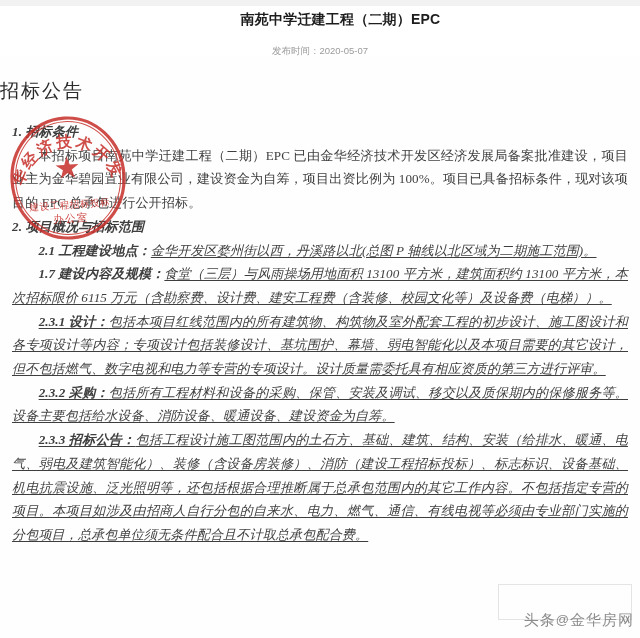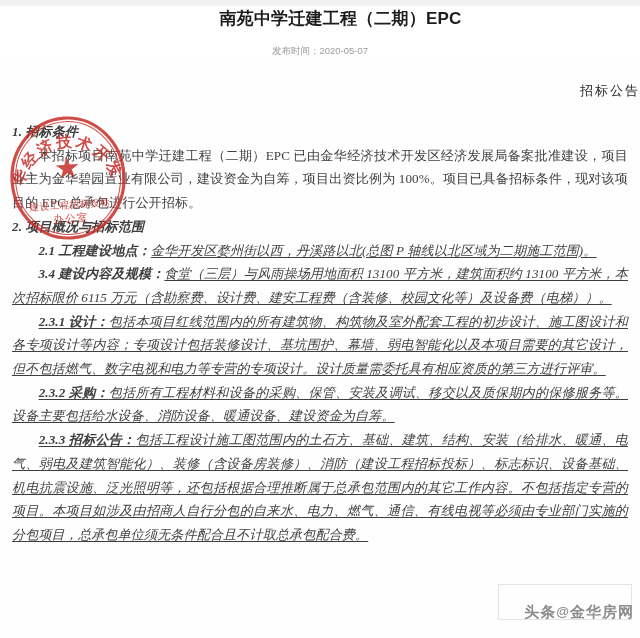--- a/index.html
+++ b/index.html
@@ -37,21 +37,21 @@
   .doc-header {
     position: absolute;
     top: 6px;
     left: 0;
     width: 640px;
     text-align: center;
   }
   .doc-title {
     font-family: "Liberation Sans", "DejaVu Sans", sans-serif;
     font-weight: bold;
-    font-size: 17px;
+    font-size: 14px;
     color: #1d1d1d;
     letter-spacing: 0.2px;
     line-height: 20px;
     margin: 0;
     padding-top: 3px;
     padding-left: 41px;
   }
   .doc-date {
     font-family: "Liberation Sans", "DejaVu Sans", sans-serif;
     font-size: 9.5px;
@@ -65,23 +65,23 @@
   .sheet {
     position: absolute;
     top: 56px;
     left: 0;
     width: 640px;
     height: 582px;
     background: #fefefe;
   }
 
   .notice-title {
-    text-align: right;
-    font-family: "Liberation Sans", "DejaVu Sans", sans-serif;
-    font-size: 13px;
+    text-align: left;
+    font-family: "Liberation Sans", "DejaVu Sans", sans-serif;
+    font-size: 19px;
     color: #2a2a2a;
     letter-spacing: 2px;
     padding-top: 20px;
     line-height: 30px;
   }
 
   .body-text {
     position: absolute;
     top: 64px;
     left: 12px;
@@ -124,24 +124,24 @@
     height: 132px;
     pointer-events: none;
     opacity: 0.86;
     transform: rotate(-4deg);
   }
 
   
   .watermark {
     position: absolute;
     right: 6px;
-    bottom: 16px;
+    bottom: 8px;
     font-family: "Liberation Sans", "DejaVu Sans", sans-serif;
     font-size: 15px;
-    font-weight: bold;
+    font-weight: normal;
     color: rgba(70, 70, 70, 0.62);
     letter-spacing: 1px;
     white-space: nowrap;
     pointer-events: none;
   }
   .watermark .wm-at {
     font-size: 13px;
     vertical-align: 1px;
   }
 
@@ -175,21 +175,21 @@
     <div class="body-text scan">
 
       <p class="noindent b">1. 招标条件</p>
 
       <p><span class="sec-1-text">本招标项目南苑中学迁建工程（二期）EPC 已由金华经济技术开发区经济发展局备案批准建设，项目业主为金华碧园置业有限公司，建设资金为自筹，项目出资比例为 100%。项目已具备招标条件，现对该项目的 EPC 总承包进行公开招标。</span></p>
 
       <p class="noindent b">2. 项目概况与招标范围</p>
 
       <p class="noindent"><span class="sec-21"><span>　　</span><span class="b">2.1 工程建设地点：</span><span class="u">金华开发区婺州街以西，丹溪路以北(总图 P 轴线以北区域为二期施工范围)。</span></span></p>
 
-      <p class="noindent"><span class="sec-22"><span>　　</span><span class="b">3.4 建设内容及规模：</span><span class="u">食堂（三层）与风雨操场用地面积 13100 平方米，建筑面积约 13100 平方米，本次招标限价 6115 万元（含勘察费、设计费、建安工程费（含装修、校园文化等）及设备费（电梯））。</span></span></p>
+      <p class="noindent"><span class="sec-22"><span>　　</span><span class="b">1.7 建设内容及规模：</span><span class="u">食堂（三层）与风雨操场用地面积 13100 平方米，建筑面积约 13100 平方米，本次招标限价 6115 万元（含勘察费、设计费、建安工程费（含装修、校园文化等）及设备费（电梯））。</span></span></p>
 
 
       <p class="noindent"><span class="sec-231"><span>　　</span><span class="b u">2.3.1 设计：</span><span class="u">包括本项目红线范围内的所有建筑物、构筑物及室外配套工程的初步设计、施工图设计和各专项设计等内容；专项设计包括装修设计、基坑围护、幕墙、弱电智能化以及本项目需要的其它设计，但不包括燃气、数字电视和电力等专营的专项设计。设计质量需委托具有相应资质的第三方进行评审。</span></span></p>
 
       <p class="noindent"><span class="sec-232"><span>　　</span><span class="b u">2.3.2 采购：</span><span class="u">包括所有工程材料和设备的采购、保管、安装及调试、移交以及质保期内的保修服务等。设备主要包括给水设备、消防设备、暖通设备、建设资金为自筹。</span></span></p>
 
       <p class="noindent"><span class="sec-233"><span>　　</span><span class="b u">2.3.3 招标公告：</span><span class="u">包括工程设计施工图范围内的土石方、基础、建筑、结构、安装（给排水、暖通、电气、弱电及建筑智能化）、装修（含设备房装修）、消防（建设工程招标投标）、标志标识、设备基础、机电抗震设施、泛光照明等，还包括根据合理推断属于总承包范围内的其它工作内容。不包括指定专营的项目。本项目如涉及由招商人自行分包的自来水、电力、燃气、通信、有线电视等必须由专业部门实施的分包项目，总承包单位须无条件配合且不计取总承包配合费。</span></span></p>
 
     </div>
 

